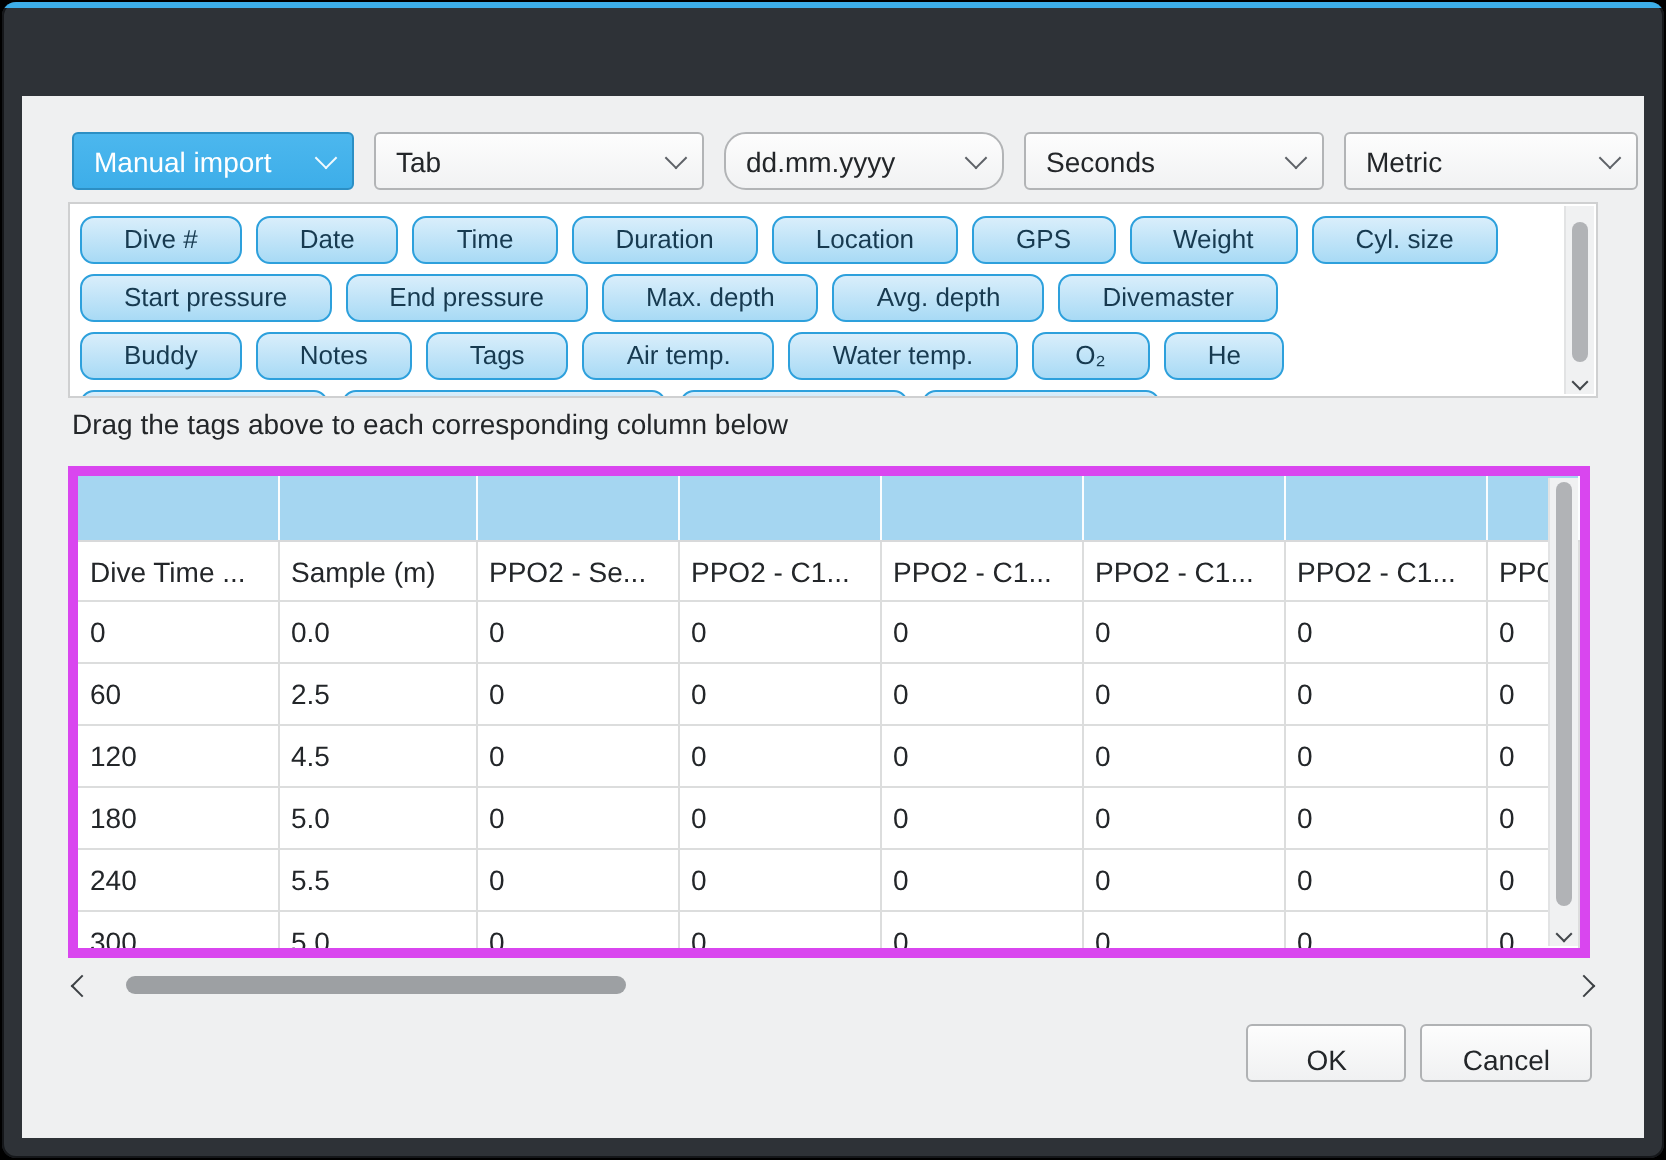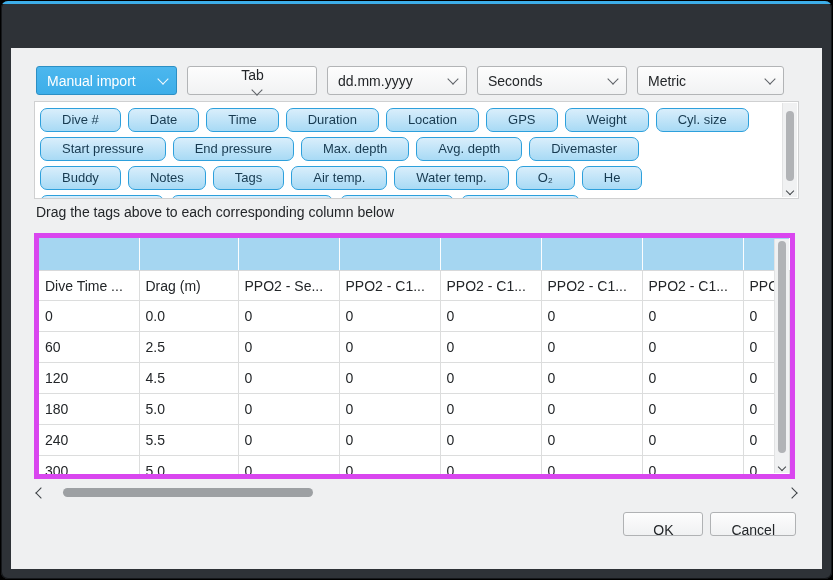--- a/index.html
+++ b/index.html
@@ -98,21 +98,21 @@
     white-space:nowrap;overflow:hidden;
   }
   
   .hscrollbar{position:absolute;left:23px;top:437px;width:765px;height:15px;}
   .harrow{position:absolute;top:0;height:15px;display:flex;align-items:center;color:#3c4044;cursor:pointer;}
   .harrow.l{left:3px;} .harrow.r{right:3px;}
   .hthumb{position:absolute;left:29px;top:3px;width:250px;height:9px;border-radius:4.5px;background:#9da0a3;cursor:grab;}
   
   .button-row{position:absolute;top:464px;right:26px;display:flex;gap:7px;}
   .btn{
-    height:24px;min-width:80px;padding:9px 20px;box-sizing:border-box;
+    height:29px;min-width:80px;padding:9px 20px;box-sizing:border-box;
     font-family:inherit;font-size:14px;color:#232629;
     background:linear-gradient(#fdfdfd,#f0f1f2);
     border:1px solid #b0b2b4;border-radius:3px;cursor:pointer;
   }
 </style>
 </head>
 <body>
 
 <div class="window">
 
@@ -121,27 +121,27 @@
 
   <div class="content">
 
     <div class="dropdown-row" id="dropdownRow">
         <div class="combobox highlighted" style="width: 141px;">
           <span class="cb-label">Manual import</span>
           <span class="cb-arrow">
             <span class="chev"></span>
           </span>
         </div>
-        <div class="combobox" style="width: 130px; flex-direction: column;">
+        <div class="combobox" style="width: 165px;">
           <span class="cb-label">Tab</span>
           <span class="cb-arrow">
             <span class="chev"></span>
           </span>
         </div>
-        <div class="combobox" style="width: 140px;">
+        <div class="combobox" style="width: 140px; border-radius: 11px;">
           <span class="cb-label">dd.mm.yyyy</span>
           <span class="cb-arrow">
             <span class="chev"></span>
           </span>
         </div>
         <div class="combobox" style="width: 150px;">
           <span class="cb-label">Seconds</span>
           <span class="cb-arrow">
             <span class="chev"></span>
           </span>
@@ -217,21 +217,21 @@
               <td></td>
               <td></td>
               <td></td>
               <td></td>
               <td></td>
               <td></td>
               <td></td>
             </tr>
             <tr class="header-row">
               <th>Dive Time ...</th>
-              <th>Drag (m)</th>
+              <th>Sample (m)</th>
               <th>PPO2 - Se...</th>
               <th>PPO2 - C1...</th>
               <th>PPO2 - C1...</th>
               <th>PPO2 - C1...</th>
               <th>PPO2 - C1...</th>
               <th>PPO2</th>
             </tr>
           </thead>
           <tbody>
             <tr>

